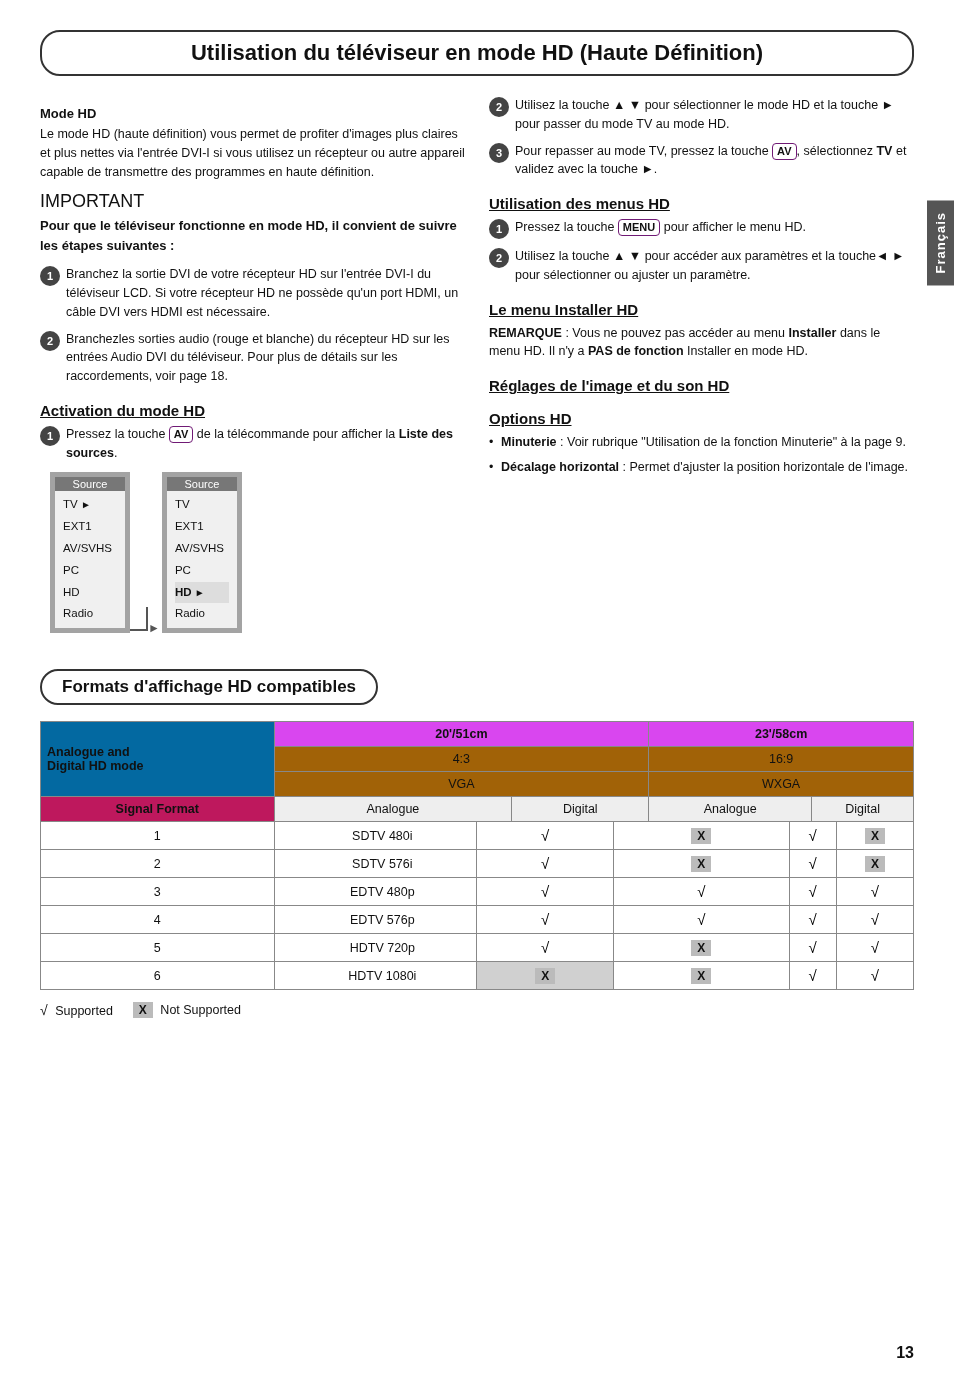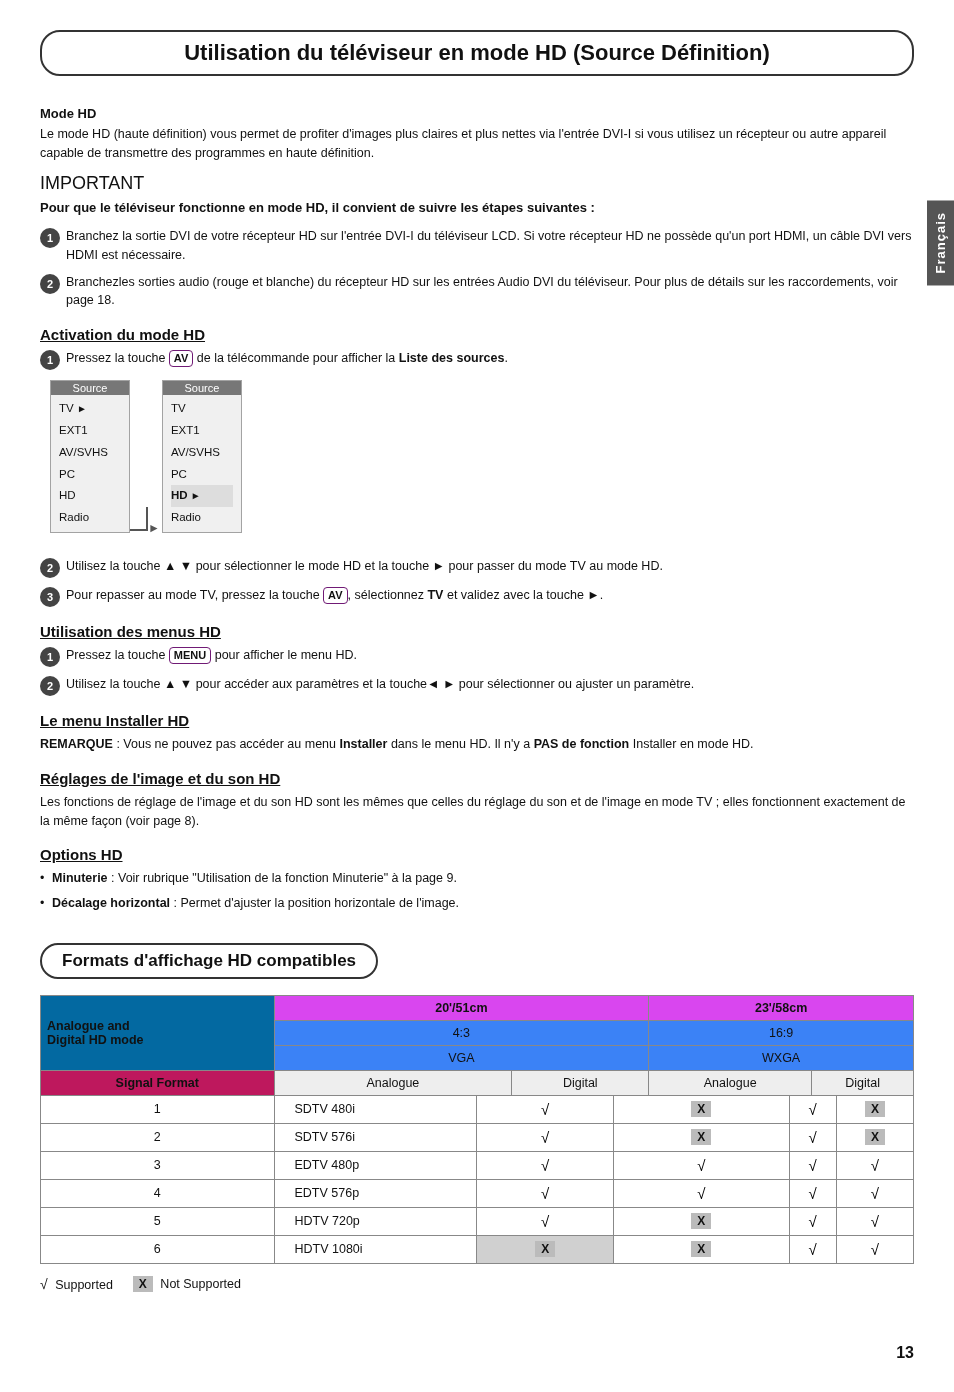--- a/index.html
+++ b/index.html
@@ -24,22 +24,21 @@
       width: 100%;
       text-align: center;
     }
     .main-title-box h1 {
       font-size: 22px;
       font-weight: bold;
     }
 
     .content-columns {
       display: flex;
-      gap: 8px;
-      flex-direction: column;
+      gap: 24px;
     }
 
     .left-col {
       flex: 1;
     }
 
     .right-col {
       flex: 1;
     }
 
@@ -117,21 +116,21 @@
       line-height: 1.4;
     }
 
     
     .diagram-wrapper {
       display: flex;
       margin: 8px 0 16px 10px;
       align-items: flex-end;
     }
     .menu-box {
-      border: 1px solid #a3a3a3;
+      border: 5px solid #a3a3a3;
       background: #f0f0f0;
       font-size: 11.5px;
       min-width: 80px;
     }
     .menu-header {
       text-align: center;
       background: #777;
       color: #fff;
       padding: 1px 4px;
       font-size: 11px;
@@ -171,24 +170,24 @@
     .compat-table th, .compat-table td {
       border: 1px solid #888;
       text-align: center;
       padding: 5px 6px;
     }
     .compat-table .group-header {
       background: #d946ef;
       font-weight: bold;
     }
     .compat-table .subgroup-header {
-      background: #3b82f6;
+      background: #a16207;
     }
     .compat-table .col-left {
-      text-align: left;
+      text-align: center;
       padding-left: 20px;
     }
     .compat-table .row-num {
       font-weight: normal;
     }
     .check { color: #000; font-size: 15px; }
     .cross-box {
       display: inline-block;
       background: #bbb;
       padding: 1px 6px;
@@ -260,21 +259,21 @@
 </head>
 <body>
 
 
 
 
 <div class="side-tab">Français</div>
 
 
 <div class="main-title-box">
-  <h1>Utilisation du téléviseur en mode HD (Source Définition)</h1>
+  <h1>Utilisation du téléviseur en mode HD (Haute Définition)</h1>
 </div>
 
 
 <div class="content-columns">
 
   <div class="left-col">
 
     <div class="section-divider">
       <div class="section-title">Mode HD</div>
       <p>Le mode HD (haute définition) vous permet de profiter d'images plus claires et plus nettes via l'entrée DVI-I si vous utilisez un récepteur ou autre appareil capable de transmettre des programmes en haute définition.</p>
@@ -376,21 +375,20 @@
 
     <div class="section-divider" style="margin-top:10px;">
       <div class="section-title-underline">Le menu Installer HD</div>
       <p>
         <strong>REMARQUE</strong> : Vous ne pouvez pas accéder au menu <strong>Installer</strong> dans le menu HD. Il n'y a <strong>PAS de fonction</strong> Installer en mode HD.
       </p>
     </div>
 
     <div class="section-divider" style="margin-top:8px;">
       <div class="section-title-underline">Réglages de l'image et du son HD</div>
-      <p>Les fonctions de réglage de l'image et du son HD sont les mêmes que celles du réglage du son et de l'image en mode TV ; elles fonctionnent exactement de la même façon (voir page 8).</p>
     </div>
 
     <div class="section-divider" style="margin-top:8px;">
       <div class="section-title-underline">Options HD</div>
       <ul class="bullet-list">
         <li>
           <strong>Minuterie</strong> : Voir rubrique "Utilisation de la fonction Minuterie" à la page 9.
         </li>
         <li>
           <strong>Décalage horizontal</strong> : Permet d'ajuster la position horizontale de l'image.

